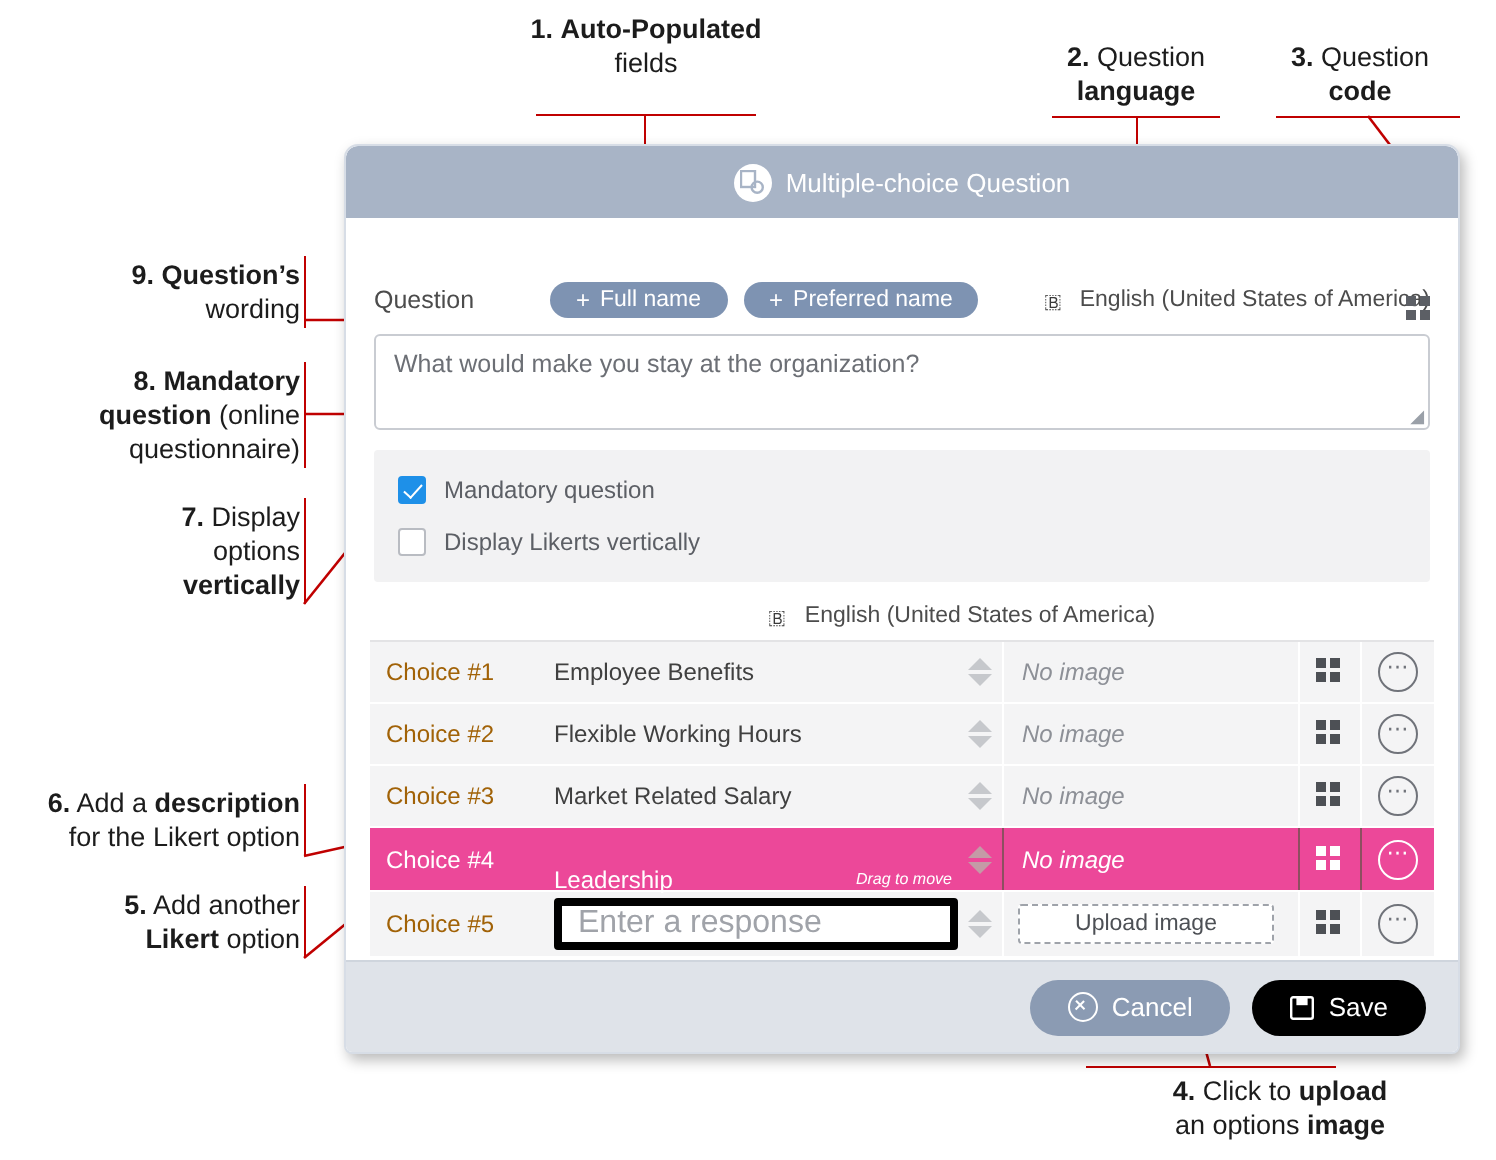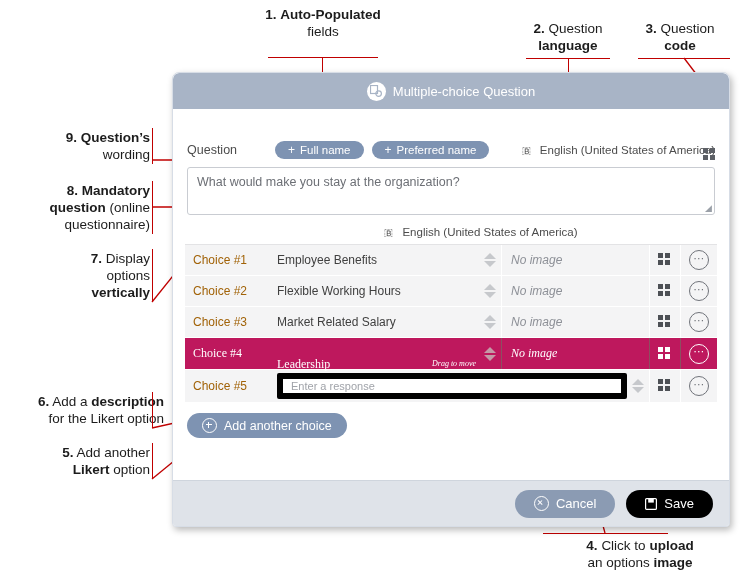--- a/index.html
+++ b/index.html
@@ -238,24 +238,23 @@
     border-top: 1px solid #e3e3e5;
   }
   .c-row {
     display: flex;
     align-items: stretch;
     height: 30px;
     background: #f4f4f5;
     border-bottom: 1px solid #ffffff;
   }
   .c-row.sel {
-    background: #be185d;
+    background: #ec4899;
     color: #ffffff;
     height: 31px;
-    font-family: Liberation Serif, serif;
   }
   .c-row.entry { background: #f4f4f5; height: 32px; }
 
   .c-name {
     width: 84px;
     display: flex;
     align-items: center;
     font-size: 12px;
     color: #a16207;
     padding-left: 8px;
@@ -271,25 +270,25 @@
     color: #404040;
     position: relative;
     min-width: 0;
   }
   .c-row.sel .c-text { color: #ffffff; margin-top: 21px; }
 
   .c-input {
     flex: 1 1 auto;
     margin: 3px 0;
     background: #ffffff;
-    border: 6px solid #000000;
+    border: 4px solid #000000;
     border-radius: 2px;
     display: flex;
     align-items: center;
-    font-size: 11px;
+    font-size: 16px;
     color: #a0a3a9;
     padding: 0 8px;
     min-width: 0;
   }
 
   .dragmove {
     font-size: 8px;
     font-style: italic;
     line-height: 8.5px;
     text-align: right;
@@ -494,21 +493,21 @@
 </div>
 <div class="rule-h" style="left:543px; top:533px; width:125px;"></div>
 
 <div class="ann right" style="left:4px; top:444px; width:146px;">
   <span class="num">5.</span>
   <span>Add another</span><br>
   <b>Likert</b><span> option</span>
 </div>
 <div class="rule-v" style="left:152px; top:443px; height:36px;"></div>
 
-<div class="ann right" style="left:16px; top:393px; width:148px;">
+<div class="ann right" style="left:2px; top:393px; width:148px;">
   <span class="num">6.</span>
   <span>Add a </span><b>description</b><br>
   <span>for the Likert option</span>
 </div>
 <div class="rule-v" style="left:152px; top:392px; height:36px;"></div>
 
 <div class="ann right" style="left:20px; top:250px; width:130px;">
   <span class="num">7.</span>
   <span>Display</span><br>
   <span>options</span><br>
@@ -584,20 +583,30 @@
         </svg>
         <span>English (United States of America)</span>
       </span>
     </div>
 
     <div class="q-textarea">
       <div class="q-text">What would make you stay at the organization?</div>
       <span class="resize">◢</span>
     </div>
 
+    <div class="chk-panel">
+      <div class="chk-row">
+        <span class="cbox checked"></span>
+        <span class="chk-label">Mandatory question</span>
+      </div>
+      <div class="chk-row">
+        <span class="cbox"></span>
+        <span class="chk-label">Display Likerts vertically</span>
+      </div>
+    </div>
 
     <div class="lang-sub">
       <svg class="lang-ico" width="13" height="13" viewBox="0 0 13 13">
         <text x="0" y="10" font-size="10" font-family="DejaVu Sans, sans-serif" fill="#3a3a3a">🇧</text>
       </svg>
       <span>English (United States of America)</span>
     </div>
 
     <div class="choices">
 
@@ -688,20 +697,23 @@
           </span>
       </div>
 
       <div class="c-row entry">
         <span class="c-name">Choice #5</span>
         <span class="c-input" placeholder="Enter a response">Enter a response</span>
         <span class="spinner">
             <span class="sp-up"></span>
             <span class="sp-dn"></span>
           </span>
+        <span class="c-img">
+          <button class="upload-btn">Upload image</button>
+        </span>
         <span class="c-grid">
             <span class="grid-icon">
               <i></i>
               <i></i>
               <i></i>
               <i></i>
             </span>
           </span>
         <span class="c-more">
             <span class="dots-circle">⋯</span>

